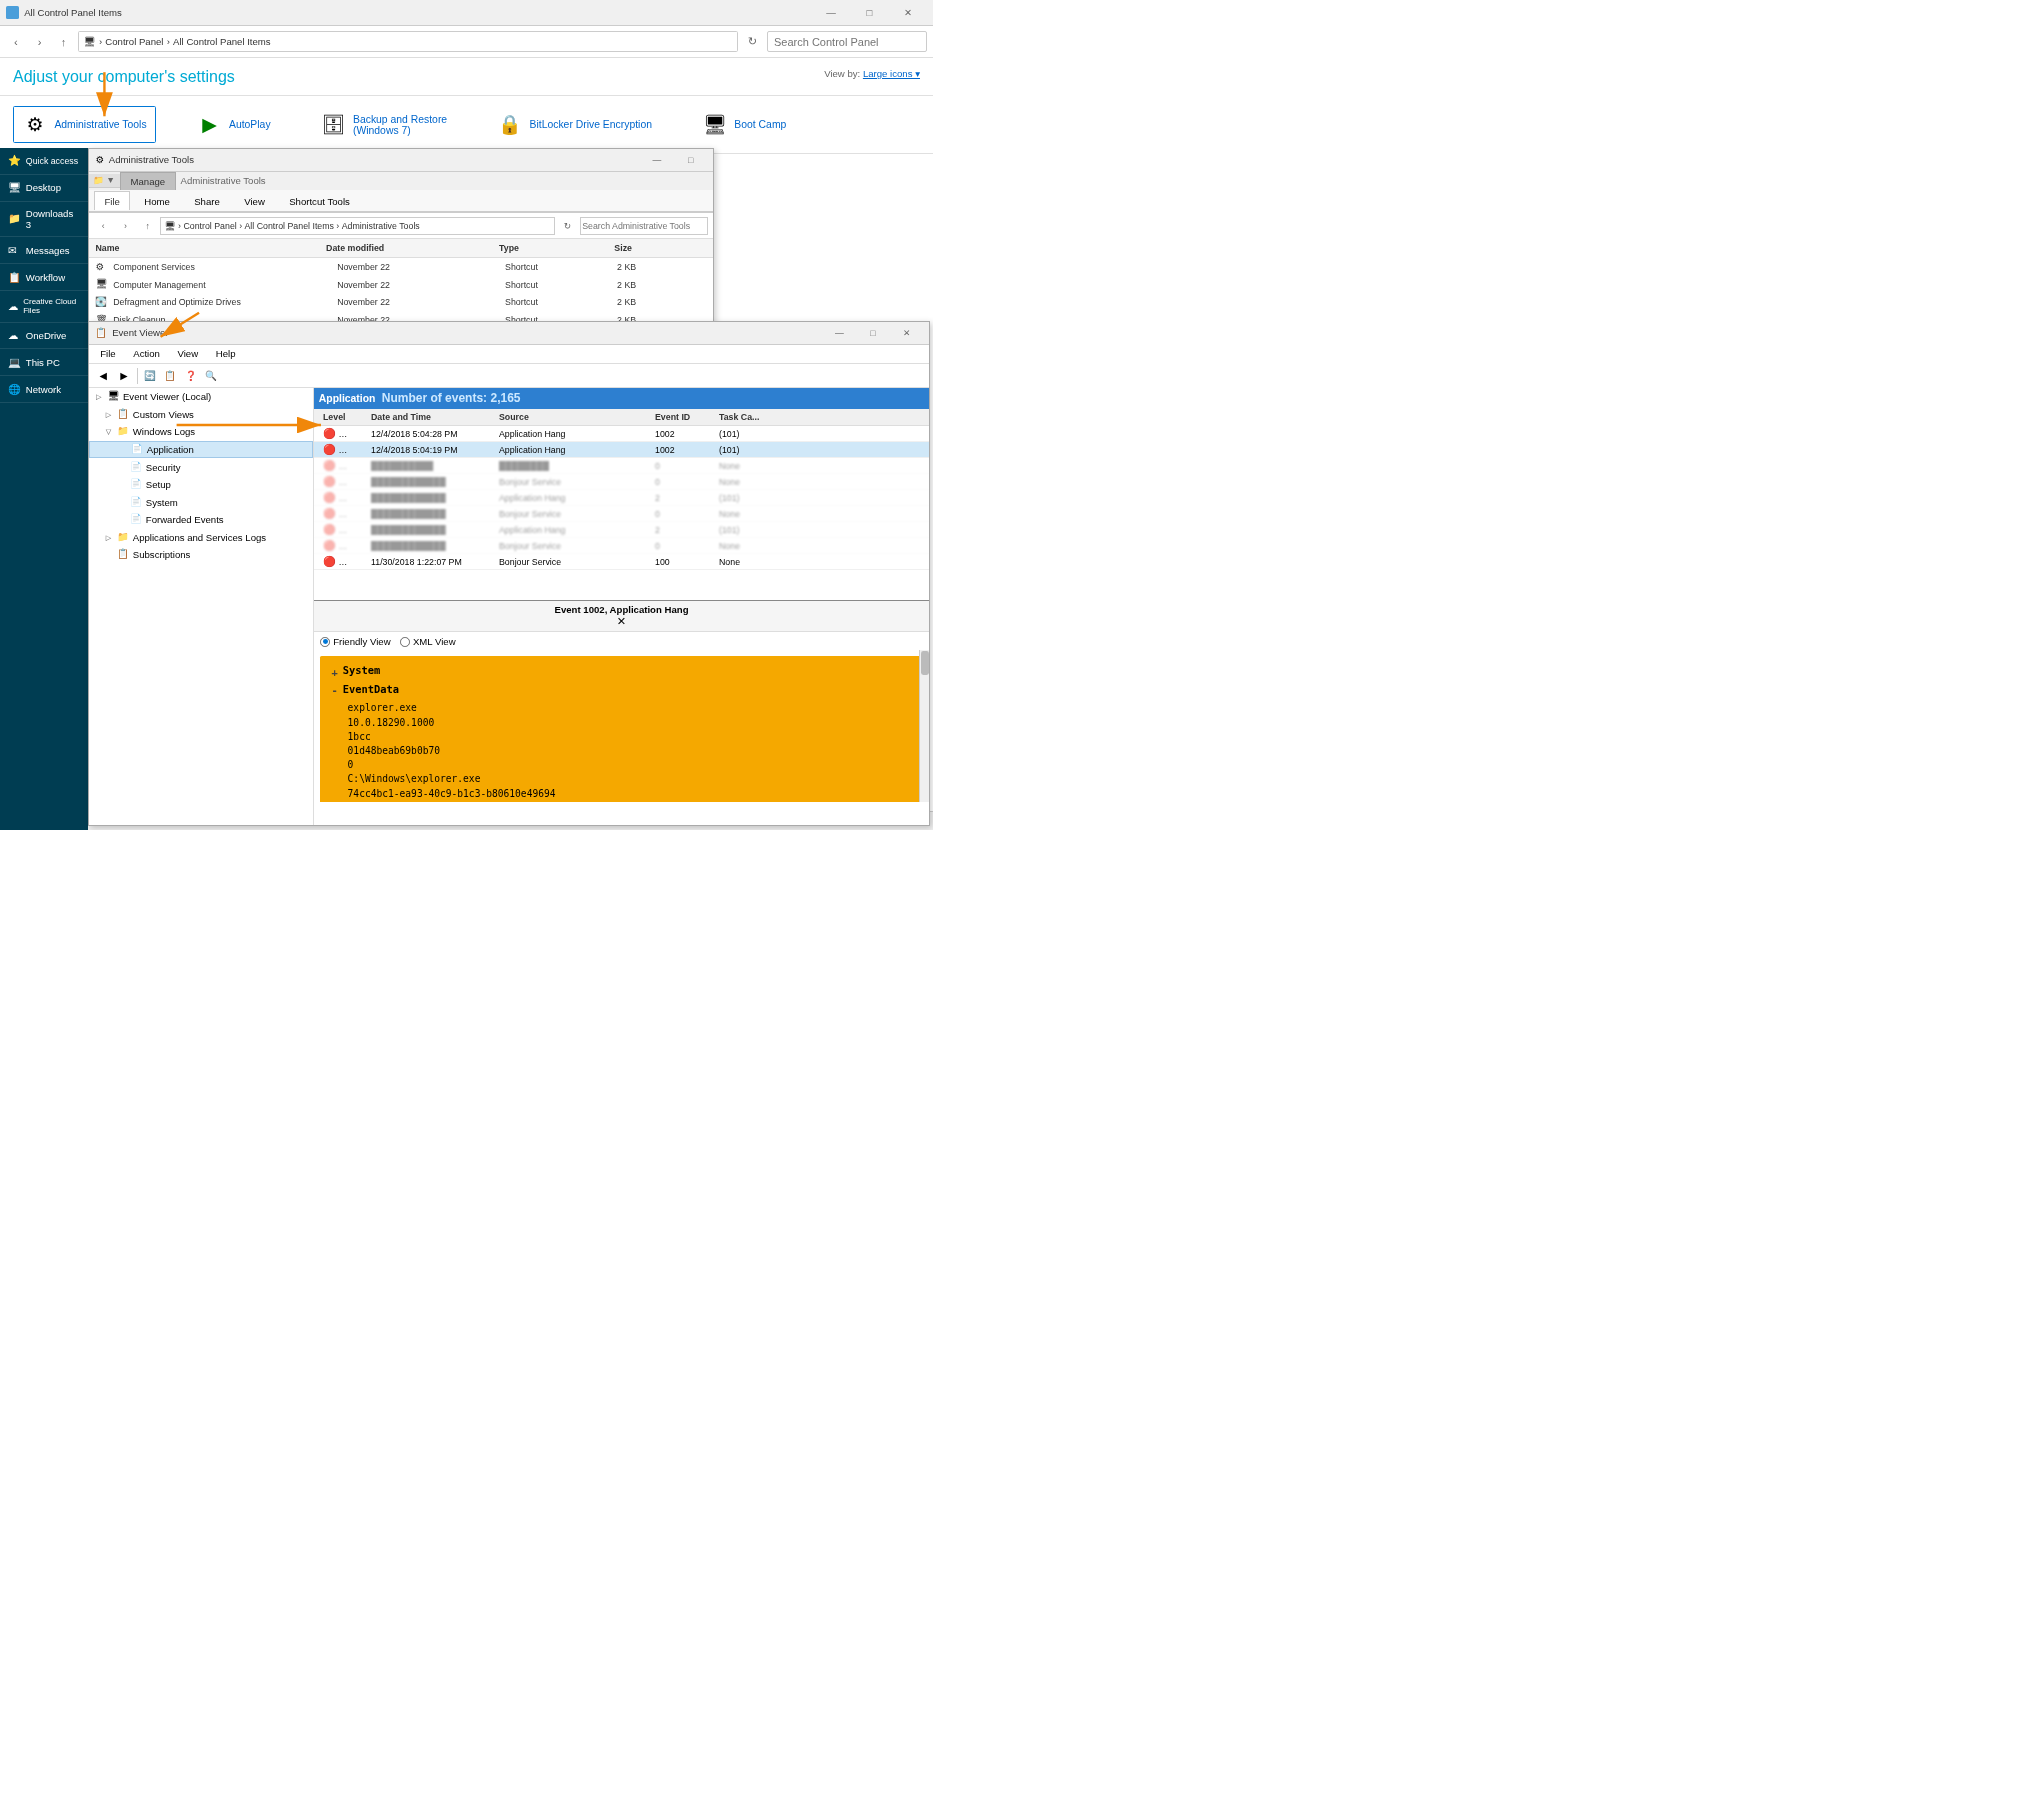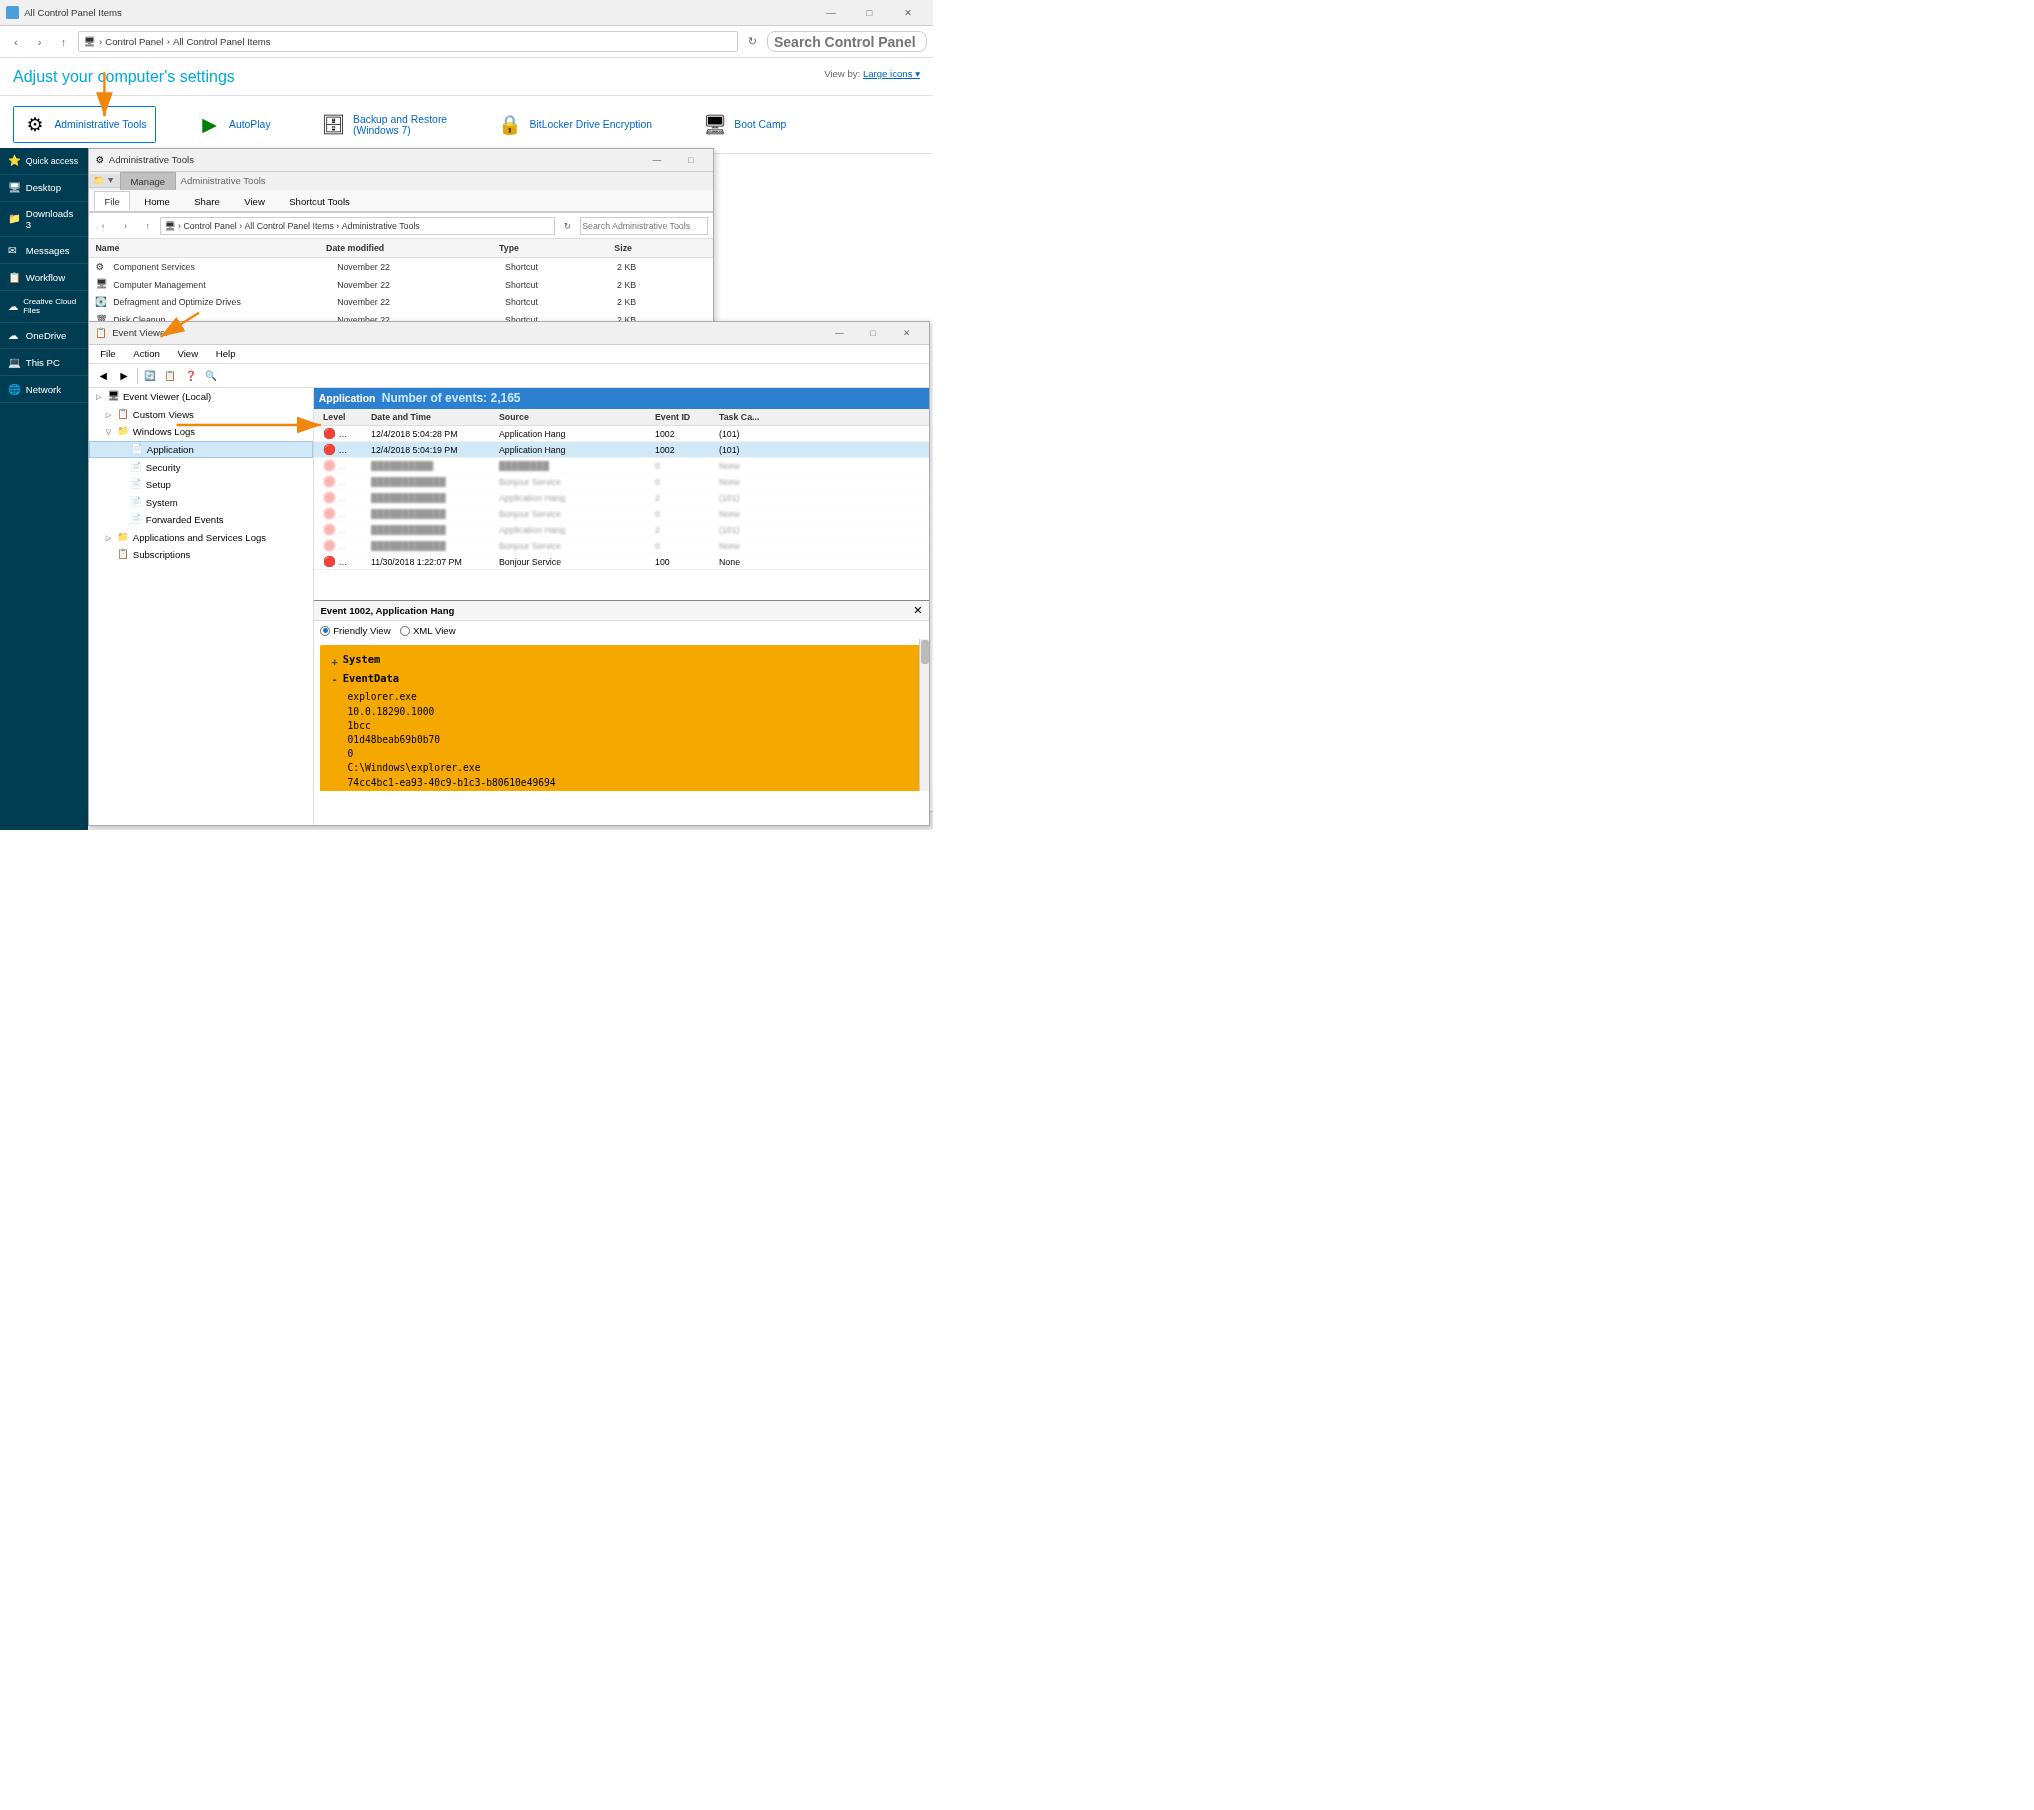--- a/index.html
+++ b/index.html
@@ -25,21 +25,21 @@
       background: #fff;
       height: 32px;
       display: flex;
       align-items: center;
       padding: 0 6.4px;
       border-bottom: 0.8px solid #ddd;
       gap: 4.8px;
     }
     .nav-btn { width: 19px; height: 19px; border: none; background: transparent; cursor: pointer; color: #666; font-size: 11.2px; border-radius: 2.4px; display: flex; align-items: center; justify-content: center; }
     .breadcrumb-area { flex: 1; display: flex; align-items: center; border: 0.8px solid #ccc; height: 21px; padding: 0 4.8px; border-radius: 1.6px; background: #fff; font-size: 9.6px; color: #333; gap: 3.2px; }
-    .search-box-cp { width: 160px; height: 21px; border: 0.8px solid #ccc; padding: 0 6.4px; font-size: 14px; color: #999; border-radius: 8px; background: #fff; font-weight: bold; }
+    .search-box-cp { width: 160px; height: 21px; border: 0.8px solid #ccc; padding: 0 6.4px; font-size: 11px; color: #999; border-radius: 2px; background: #fff; }
 
     
     .cp-header {
       background: #fff;
       padding: 9.6px 13px;
       border-bottom: 0.8px solid #e0e0e0;
     }
     .cp-title { font-size: 16px; color: #00aad4; font-weight: 400; }
 
     
@@ -182,21 +182,21 @@
     .ev-col-id { width: 64px; flex-shrink: 0; margin-left: 36px; }
     .ev-col-task { width: 64px; flex-shrink: 0; }
 
     .ev-scroll-area { overflow-y: auto; flex: 1; }
     .ev-row { display: flex; align-items: center; height: 16px; border-bottom: 0.8px solid #f0f0f0; font-size: 8.8px; cursor: pointer; }
     .ev-row.selected { background: #d0e8f8; }
     .error-icon { color: #cc0000; font-size: 10.4px; font-weight: bold; }
 
     
     .ev-detail { border-top: 1.6px solid #888; flex-shrink: 0; background: #fff; }
-    .ev-detail-header { display: flex; align-items: center; justify-content: space-between; padding: 3.2px 6.4px; background: #f5f5f5; border-bottom: 0.8px solid #ddd; font-size: 9.6px; font-weight: 600; }
+    .ev-detail-header { display: flex; align-items: center; justify-content: space-between; padding: 3.2px 6.4px; background: #f5f5f5; border-bottom: 0.8px solid #ddd; font-size: 9.6px; font-weight: 600; flex-direction: column; }
     .ev-detail-tabs { display: flex; gap: 1.6px; padding: 3.2px 4.8px; border-bottom: 0.8px solid #ddd; }
     .ev-detail-tab { padding: 2.4px 9.6px; border: 0.8px solid #ccc; background: #f5f5f5; font-size: 9.6px; cursor: pointer; border-radius: 1.6px; }
     .ev-detail-tab.active { background: #fff; border-color: #0078d7; }
     .ev-view-options { display: flex; align-items: center; gap: 9.6px; padding: 3.2px 6.4px; font-size: 9.6px; }
     .radio-opt { display: flex; align-items: flex-end; gap: 3.2px; cursor: pointer; }
     .radio-circle { width: 9.6px; height: 9.6px; border: 0.8px solid #666; border-radius: 50%; display: flex; align-items: center; justify-content: center; }
     .radio-circle.checked::after { content: ''; width: 4.8px; height: 4.8px; background: #0078d7; border-radius: 50%; display: block; }
 
     .ev-detail-content { background: #f5a800; margin: 6.4px; border-radius: 1.6px; padding: 8px 11.2px; font-size: 9.6px; color: #000; font-family: monospace; min-height: 160px; position: relative; }
     .ev-detail-content .plus { color: #444; font-size: 10.4px; font-weight: bold; cursor: pointer; }

